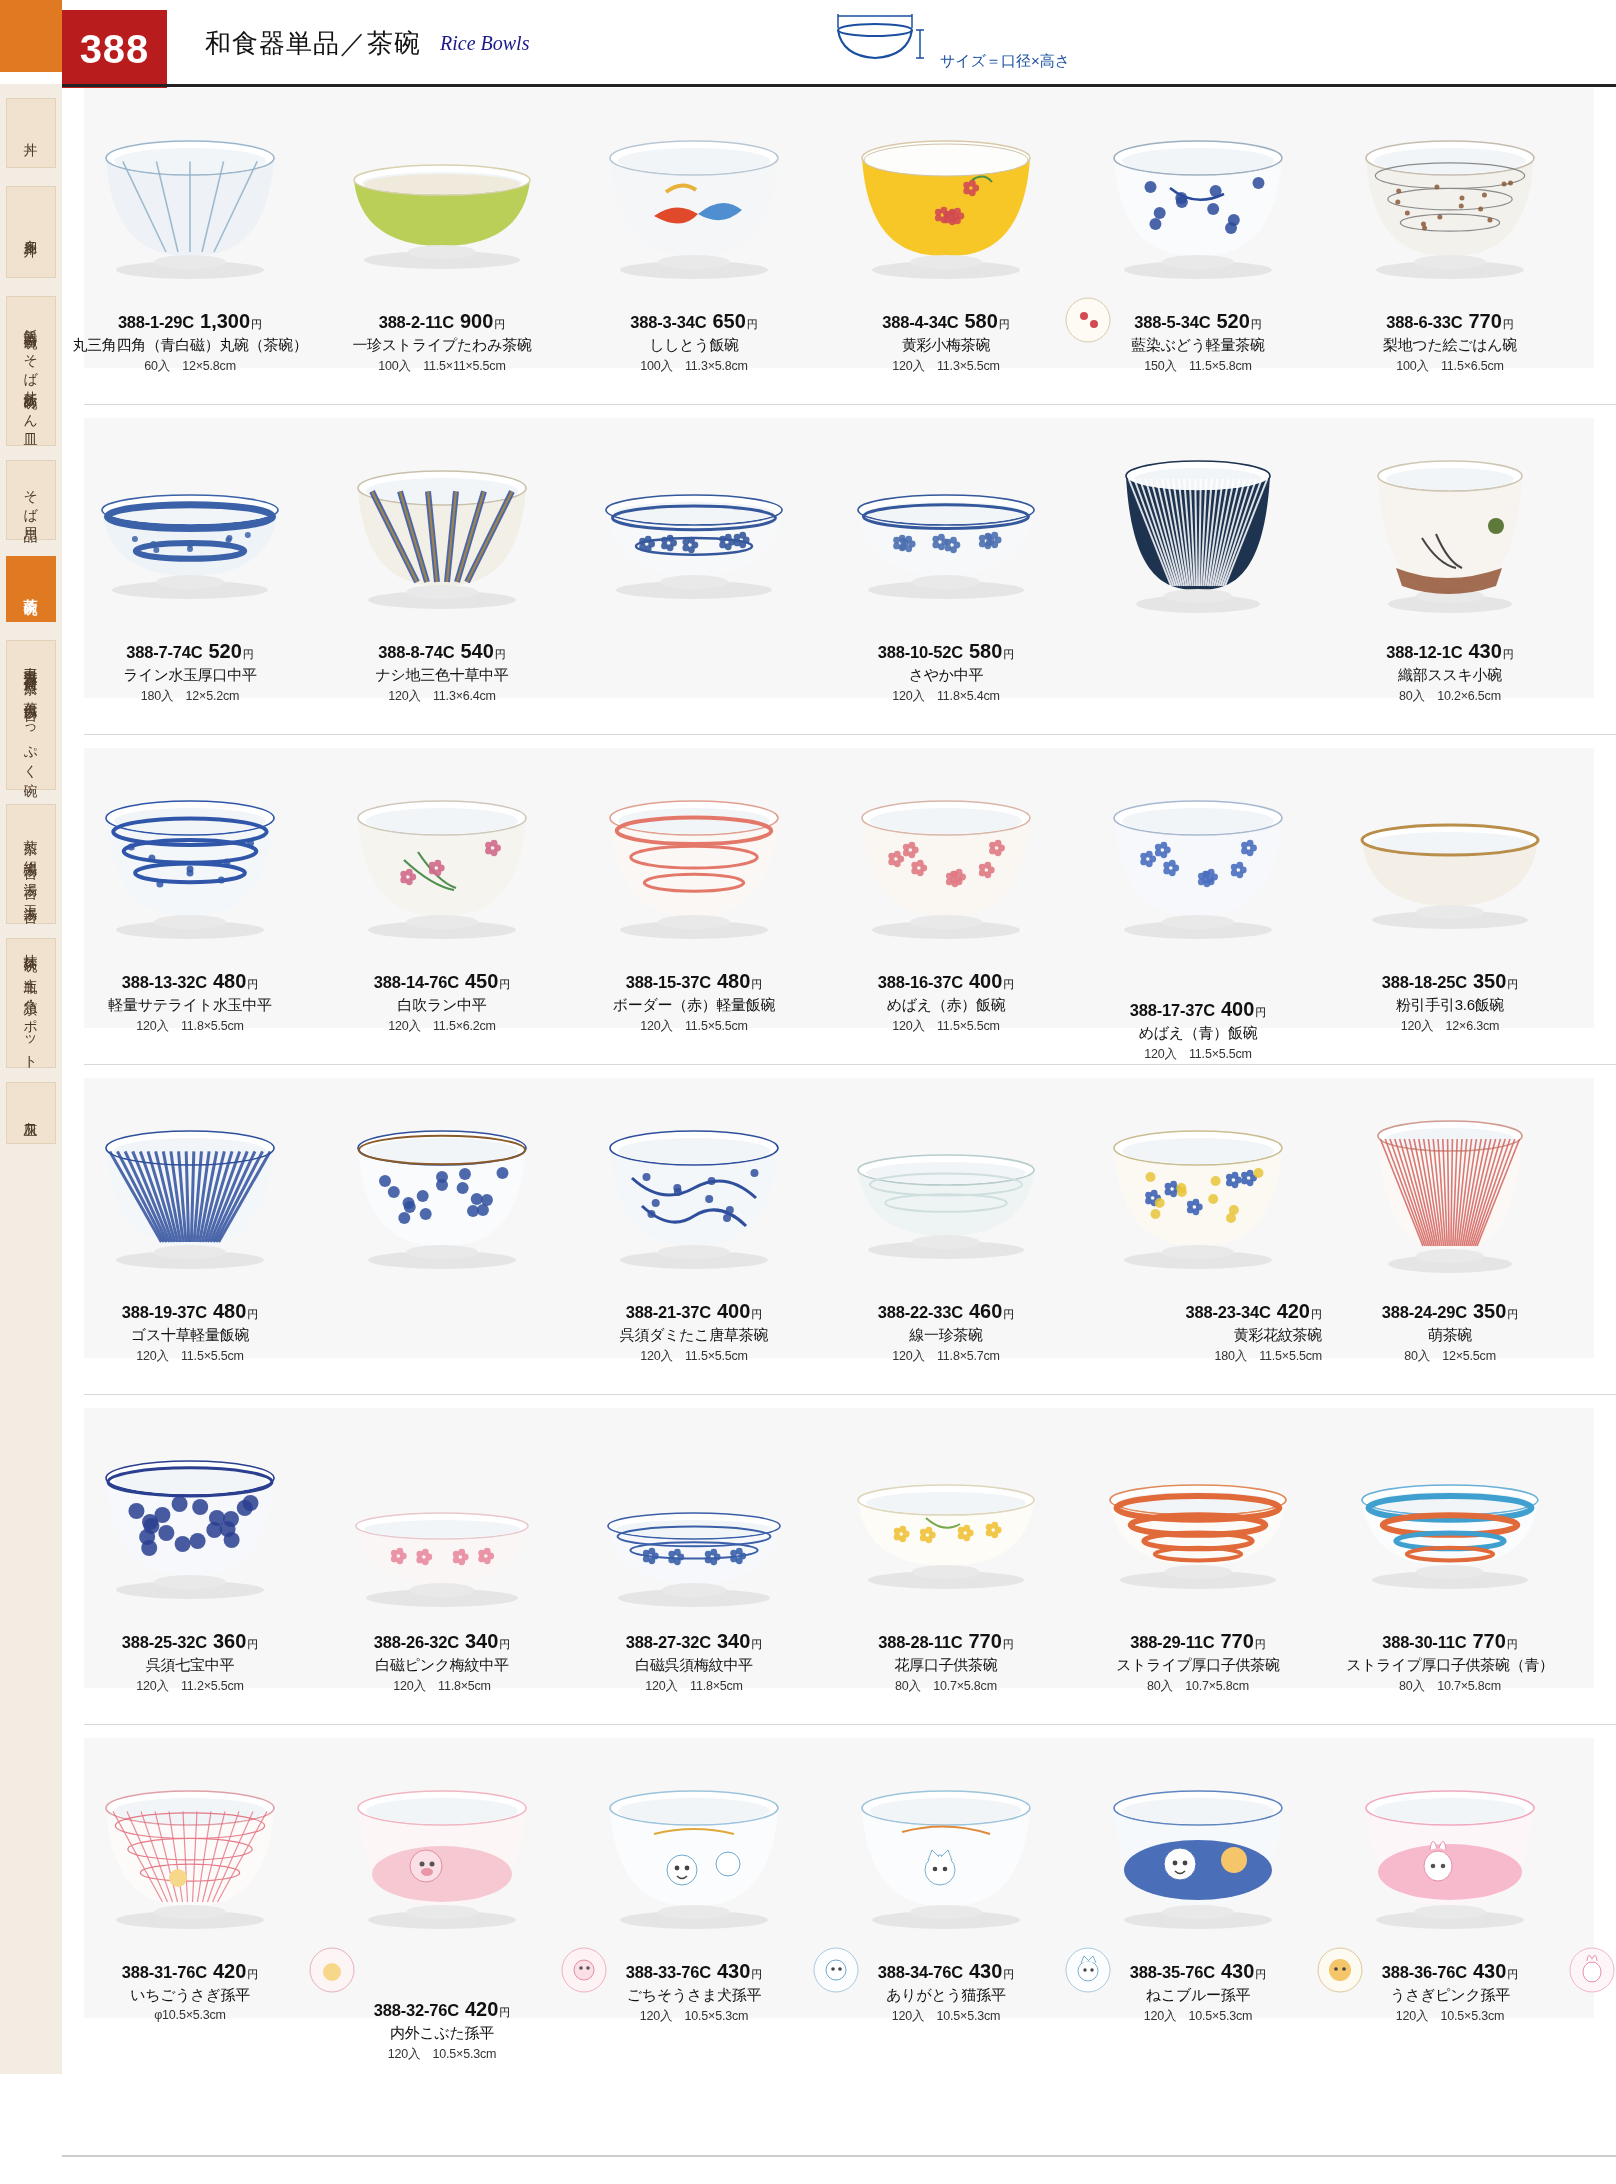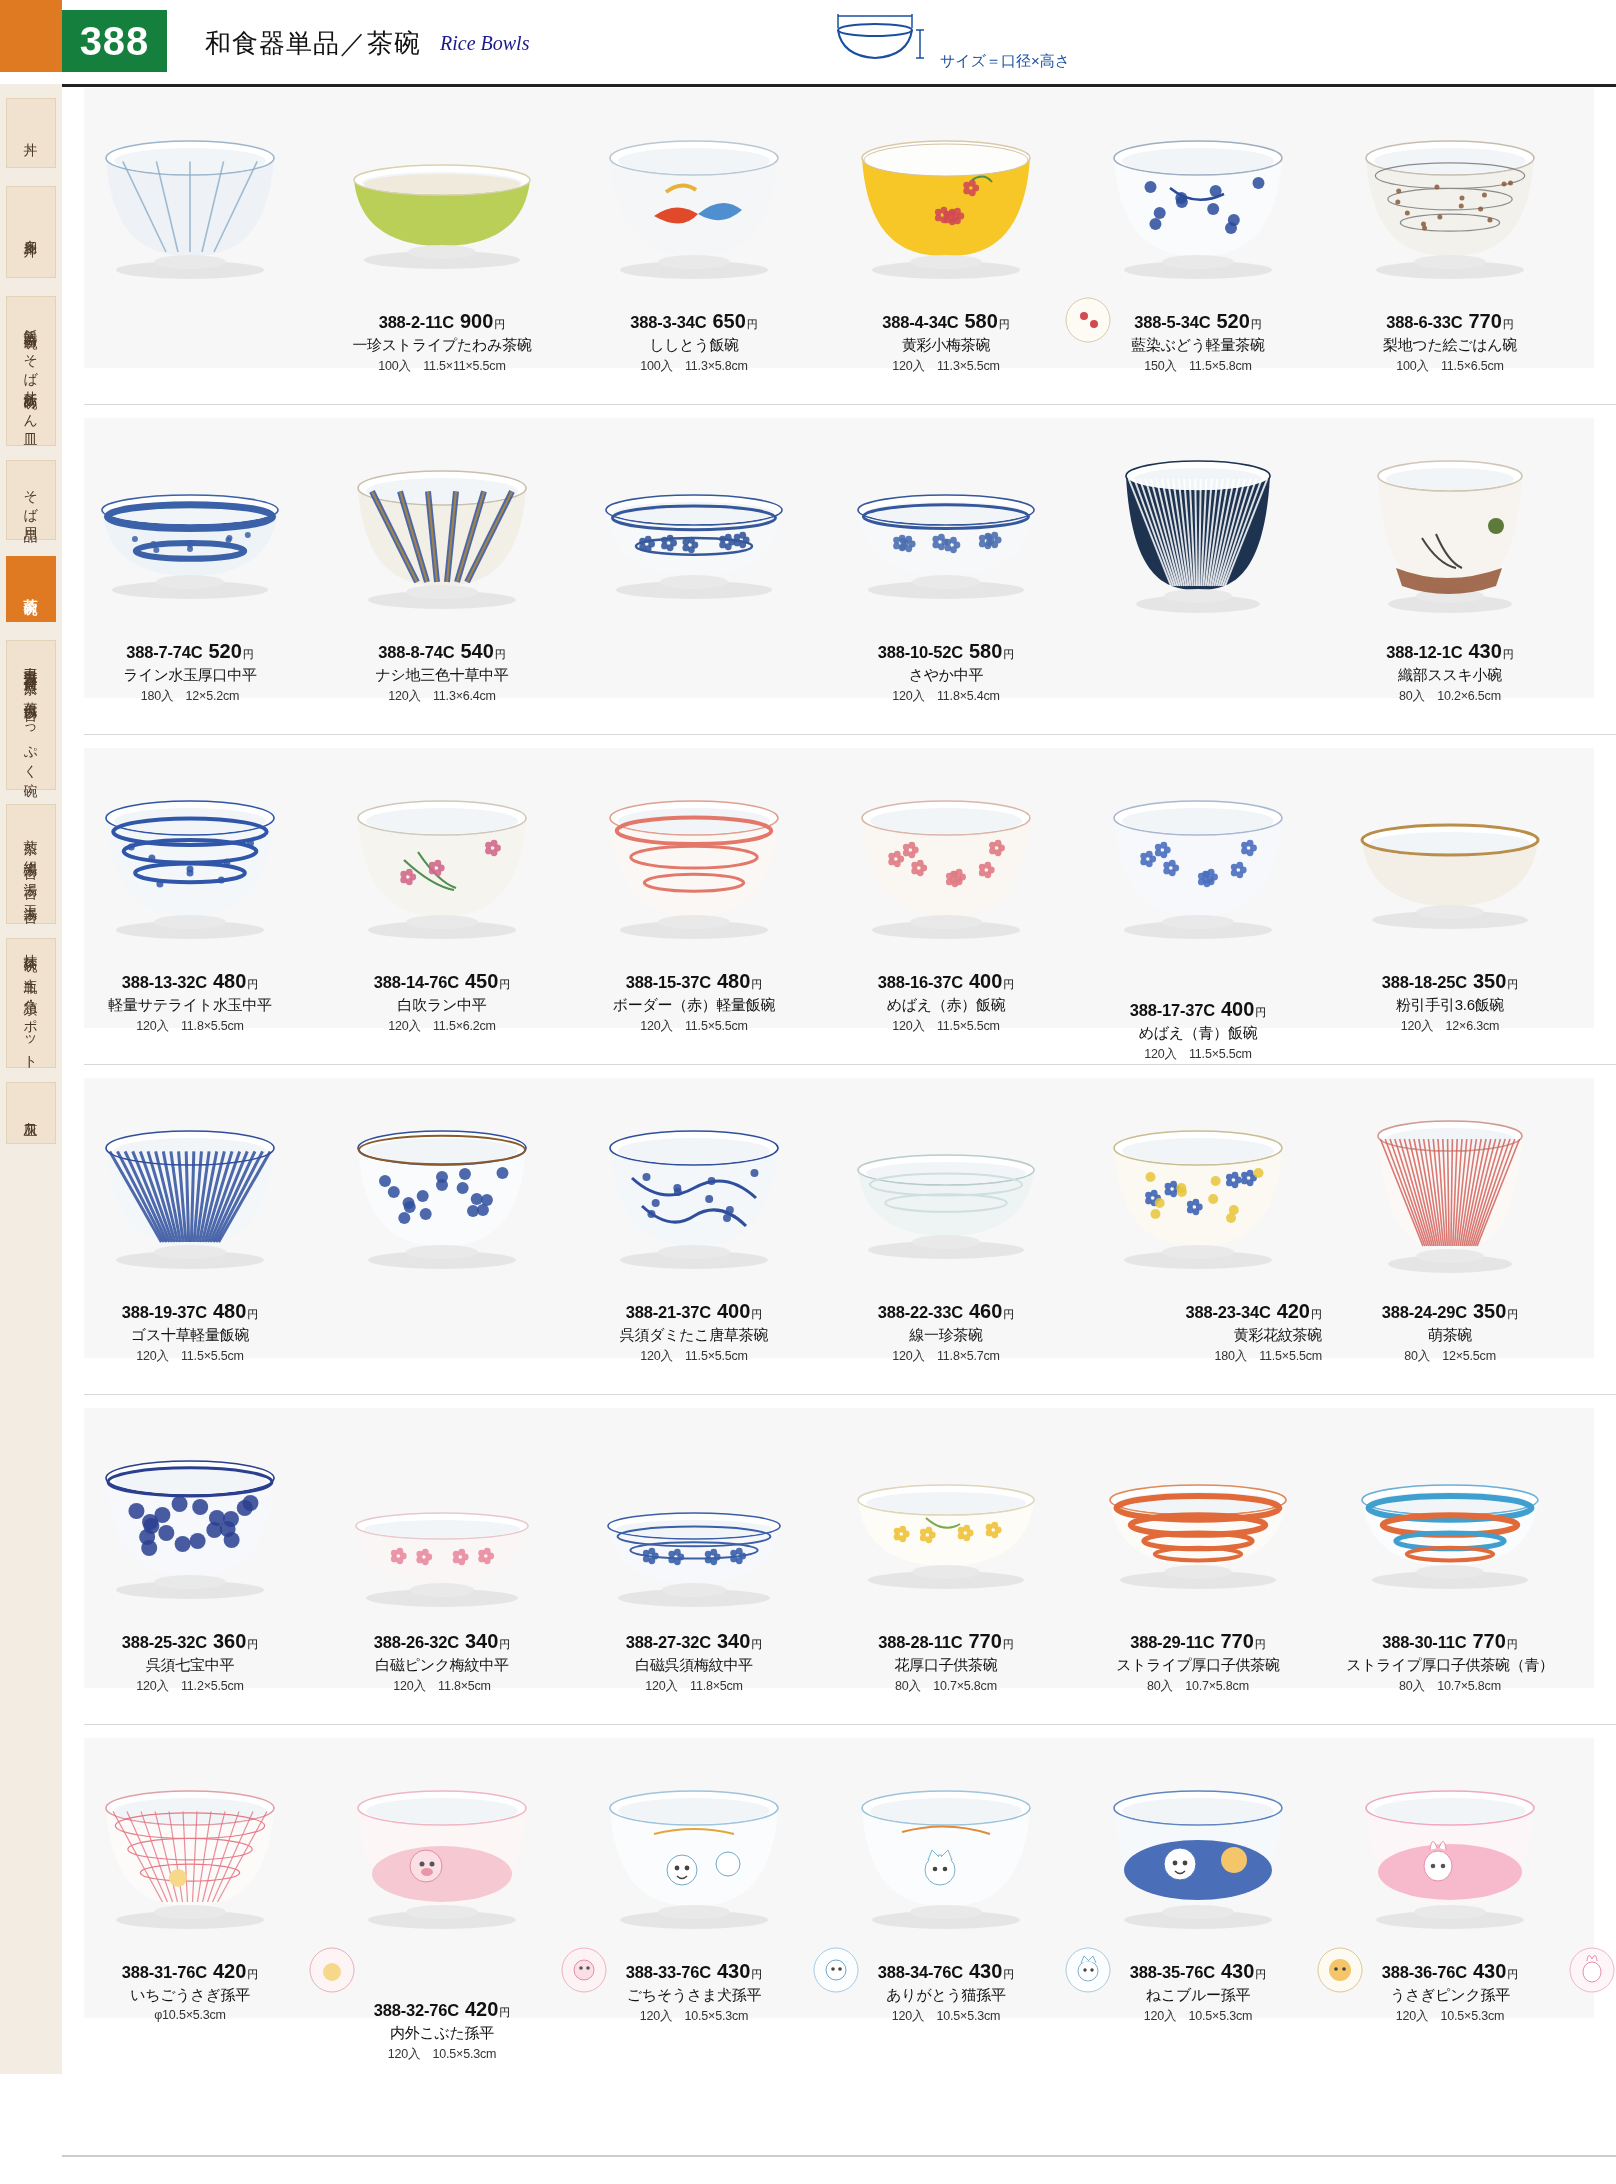--- a/index.html
+++ b/index.html
@@ -7,22 +7,22 @@
     width:1616px;height:2184px;
     background:#ffffff;
     font-family:"Liberation Sans", sans-serif;
     position:relative;
     overflow:hidden;
   }
   
   #page{position:relative;width:1616px;height:2184px;}
   .topbar{position:absolute;left:0;top:0;width:1616px;height:84px;background:#ffffff;}
   .pagenum-box{
-    position:absolute;left:62px;top:10px;width:105px;height:62px;
-    background:#15803d;color:#ffffff;font-size:40px;font-weight:bold;
+    position:absolute;left:62px;top:10px;width:105px;height:78px;
+    background:#b91c1c;color:#ffffff;font-size:40px;font-weight:bold;
     display:flex;align-items:center;justify-content:center;letter-spacing:1px;
   }
   .topcorner{position:absolute;left:0;top:0;width:62px;height:72px;background:#e07a22;}
   .title-jp{
     position:absolute;left:205px;top:26px;font-size:26px;color:#111;letter-spacing:1px;
   }
   .title-en{
     position:absolute;left:440px;top:32px;font-size:20px;color:#1a1a8a;font-style:italic;
     font-family:"Liberation Serif", serif;
   }
@@ -109,20 +109,25 @@
       <ellipse cx="124" cy="70" rx="84" ry="17" fill="#ffffff" stroke="#9bb6cc" stroke-width="1.6"></ellipse>
       <ellipse cx="124" cy="73" rx="76" ry="13" fill="#f2f5f8"></ellipse>
       <ellipse cx="124" cy="174" rx="36" ry="7" fill="#e9e9e9"></ellipse>
     <path d="M56.8 73.4 Q 78.4 119 100 164" stroke="#8fb0c9" stroke-width="1.6" fill="none" opacity="0.85"></path>
               <path d="M90.4 73.4 Q 101.2 119 112 164" stroke="#8fb0c9" stroke-width="1.6" fill="none" opacity="0.85"></path>
               <path d="M124 73.4 Q 124 119 124 164" stroke="#8fb0c9" stroke-width="1.6" fill="none" opacity="0.85"></path>
               <path d="M157.6 73.4 Q 146.8 119 136 164" stroke="#8fb0c9" stroke-width="1.6" fill="none" opacity="0.85"></path>
               <path d="M191.20000000000002 73.4 Q 169.60000000000002 119 148 164" stroke="#8fb0c9" stroke-width="1.6" fill="none" opacity="0.85"></path>
             </svg>
           </div>
+          <div class="cap" style="top: 222px;">
+            <div><span class="code">388-1-29C</span><span class="price">1,300</span><span class="yen">円</span></div>
+            <div class="name">丸三角四角（青白磁）丸碗（茶碗）</div>
+            <div class="spec">60入　12×5.8cm</div>
+          </div>
         </div>
         <div class="cell" style="left: 256px; top: 0px;">
           <div class="photo" style="top: 0px;">
             <svg width="248" height="210" viewBox="0 0 248 210">
               <ellipse cx="124" cy="172" rx="78" ry="9" fill="rgba(0,0,0,0.07)"></ellipse>
       <path d="M36 92 C 42 152 96 158 124 158
                C 152 158 206 152 212 92 Z" fill="#b9cf58"></path>
       <ellipse cx="124" cy="92" rx="88" ry="15" fill="#ffffff" stroke="#d8d2b0" stroke-width="1.6"></ellipse>
       <ellipse cx="124" cy="95" rx="80" ry="11" fill="#f2f5f8"></ellipse>
       <ellipse cx="124" cy="164" rx="34" ry="7" fill="#e9e9e9"></ellipse>

